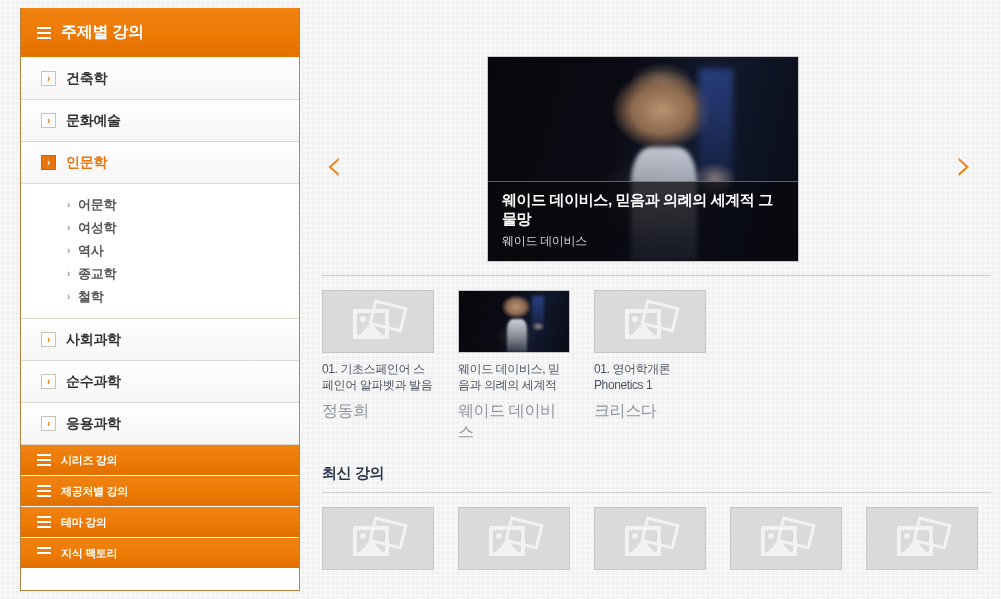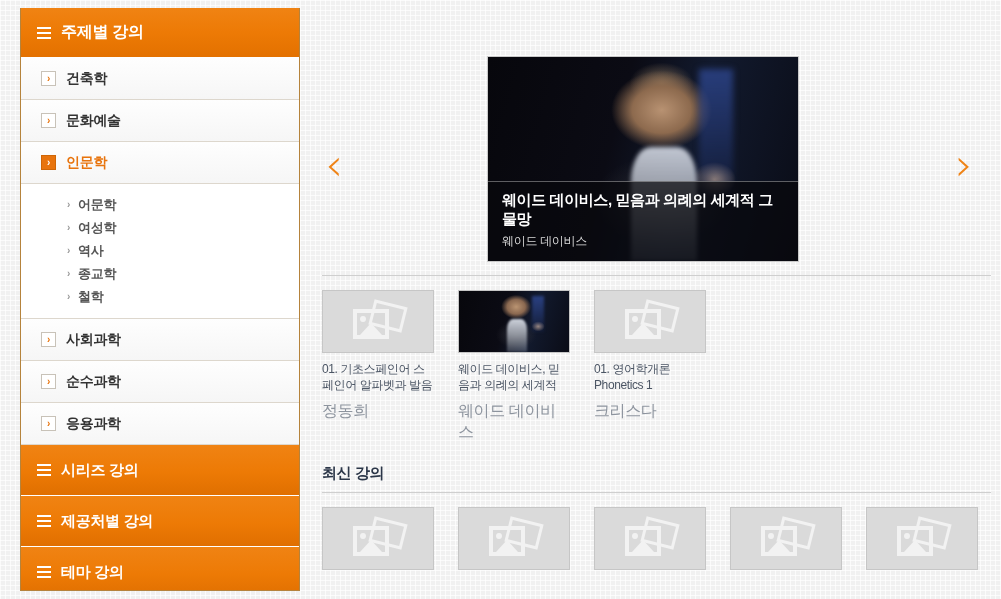--- a/index.html
+++ b/index.html
@@ -43,27 +43,27 @@
     align-items: center;
     padding-left: 16px;
     color: #ffffff;
     font-size: 16px;
     font-weight: bold;
     letter-spacing: -0.3px;
     border-bottom: 1px solid #ffffff;
   }
 
   .nav-bar {
-    height: 51px;
+    height: 31px;
     background: linear-gradient(to bottom, #f08313 0%, #ed7a05 55%, #e06f00 100%);
     display: flex;
     align-items: center;
     padding-left: 16px;
     color: #ffffff;
-    font-size: 15px;
+    font-size: 11px;
     font-weight: bold;
     letter-spacing: -0.3px;
     border-bottom: 1px solid #ffffff;
     cursor: pointer;
   }
 
   .list-icon {
     width: 14px; height: 12px;
     margin-right: 10px;
     display: inline-block;

